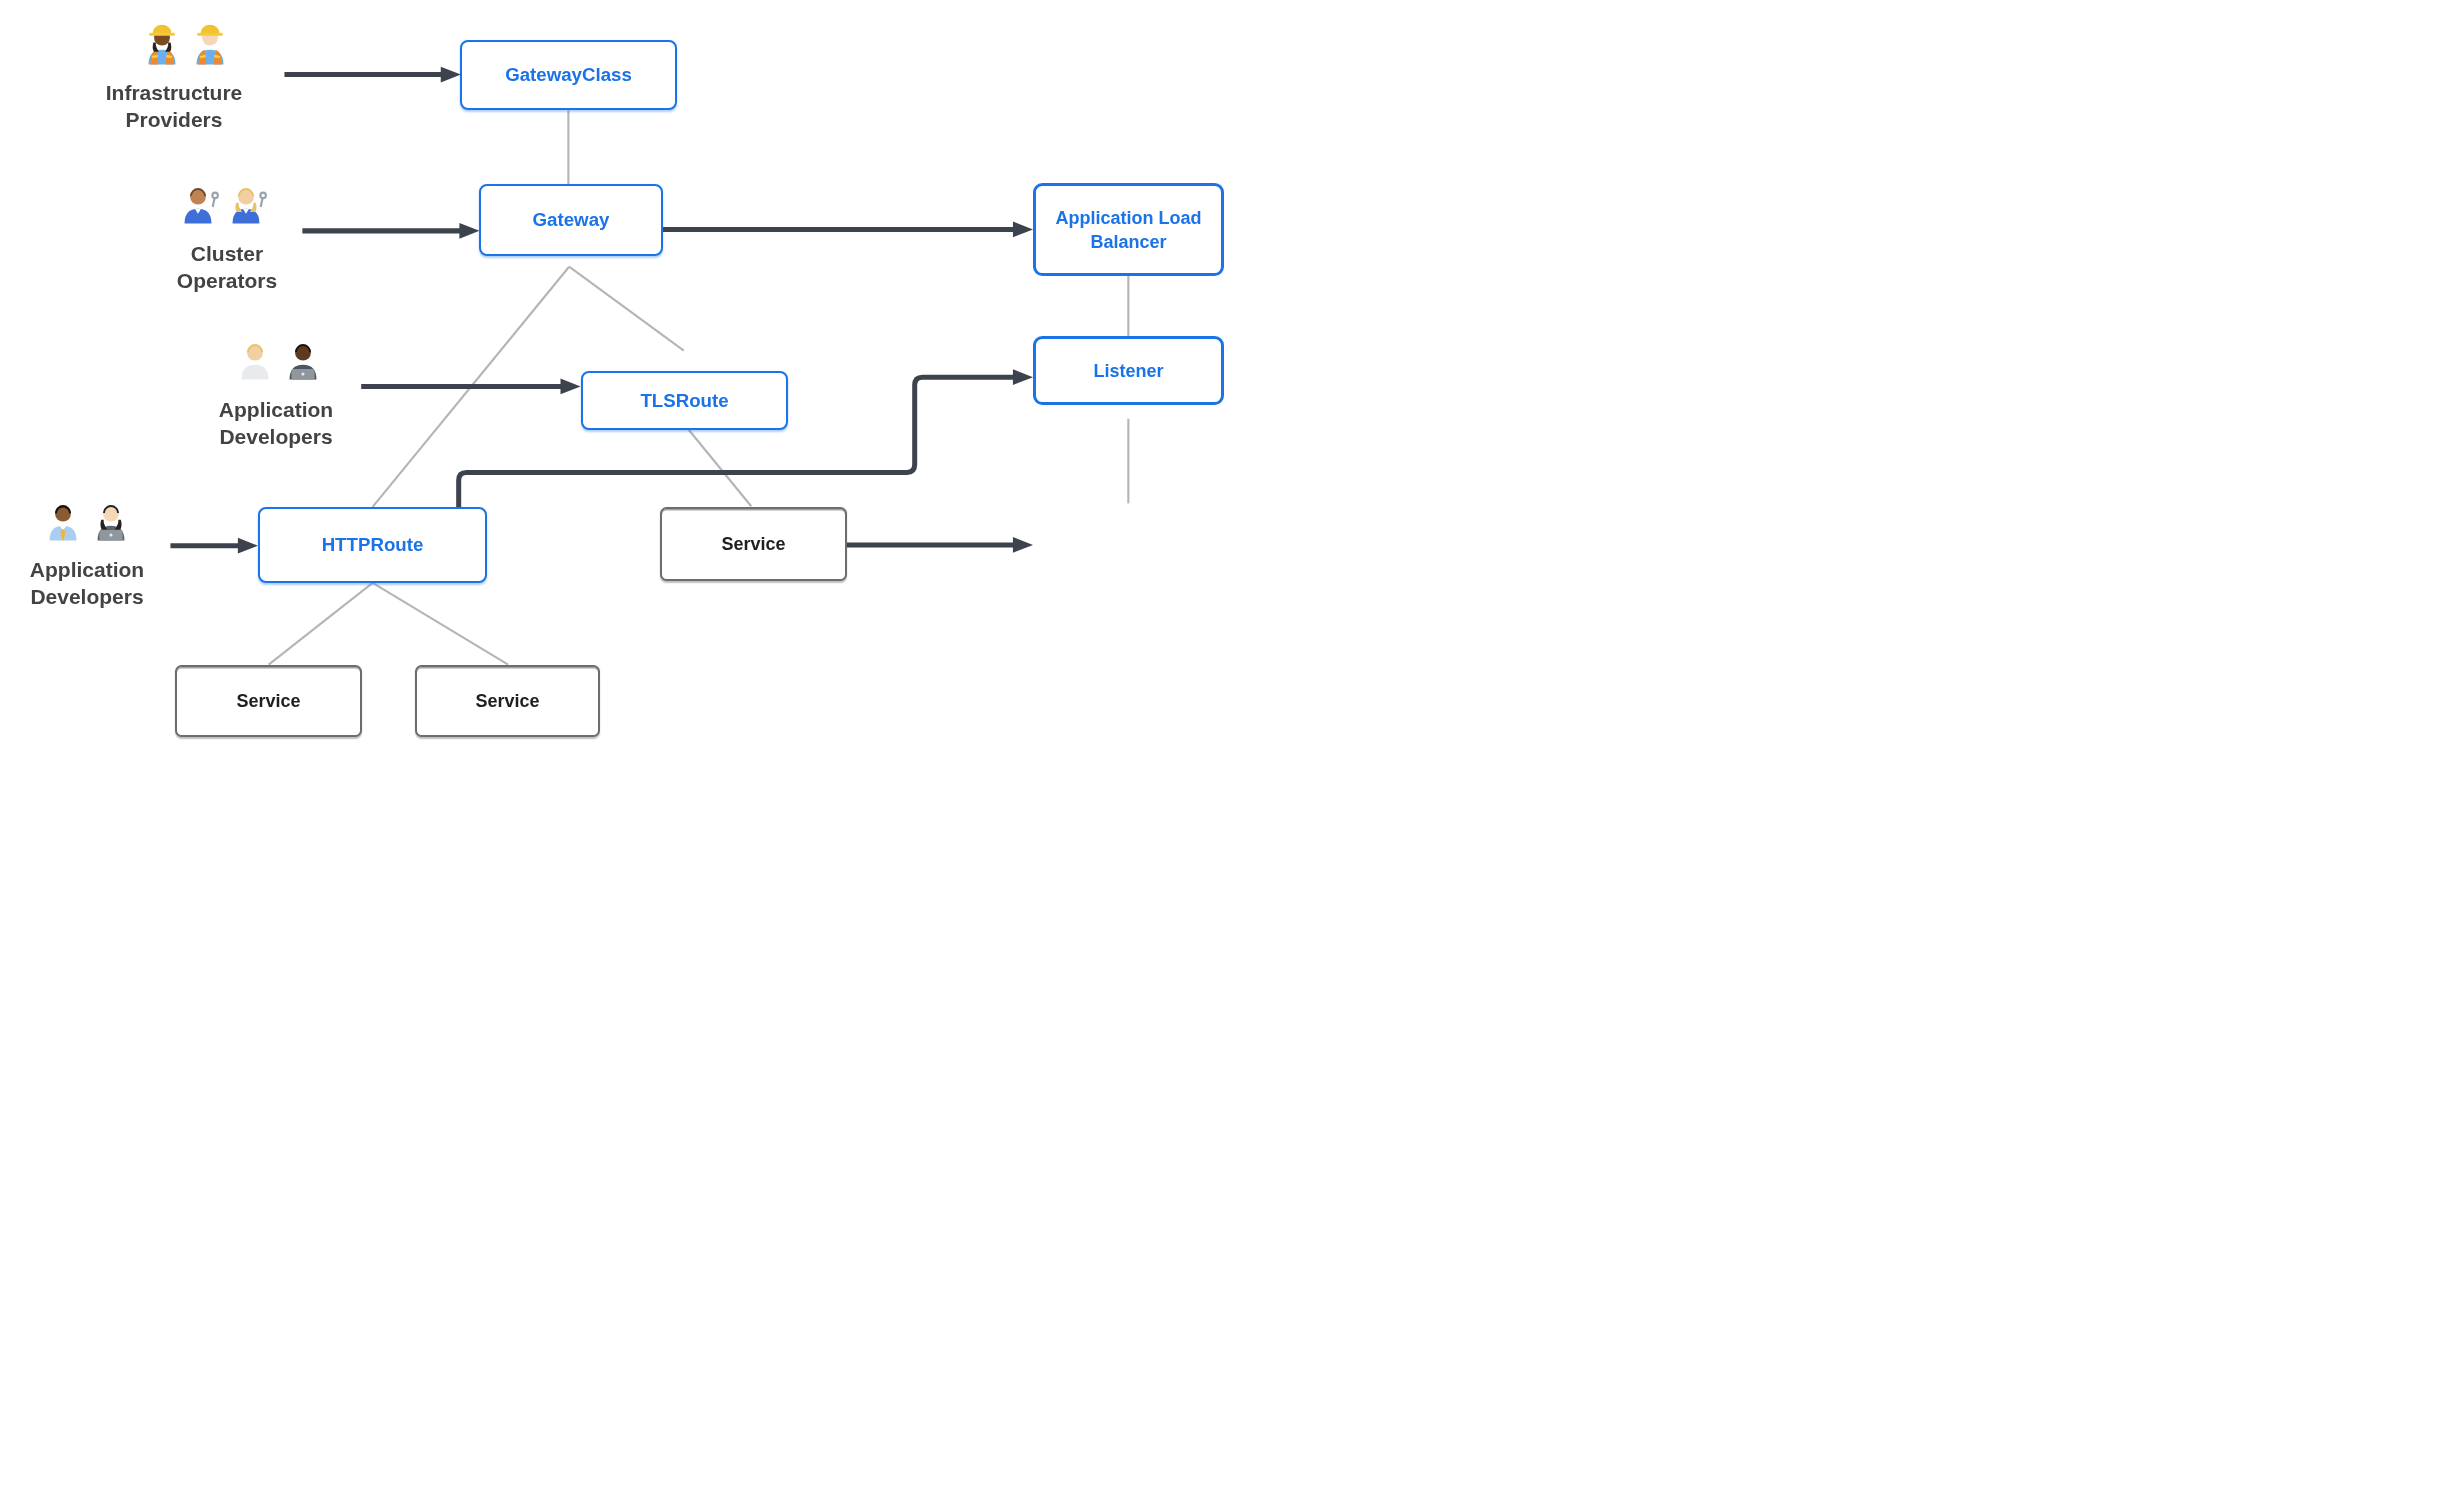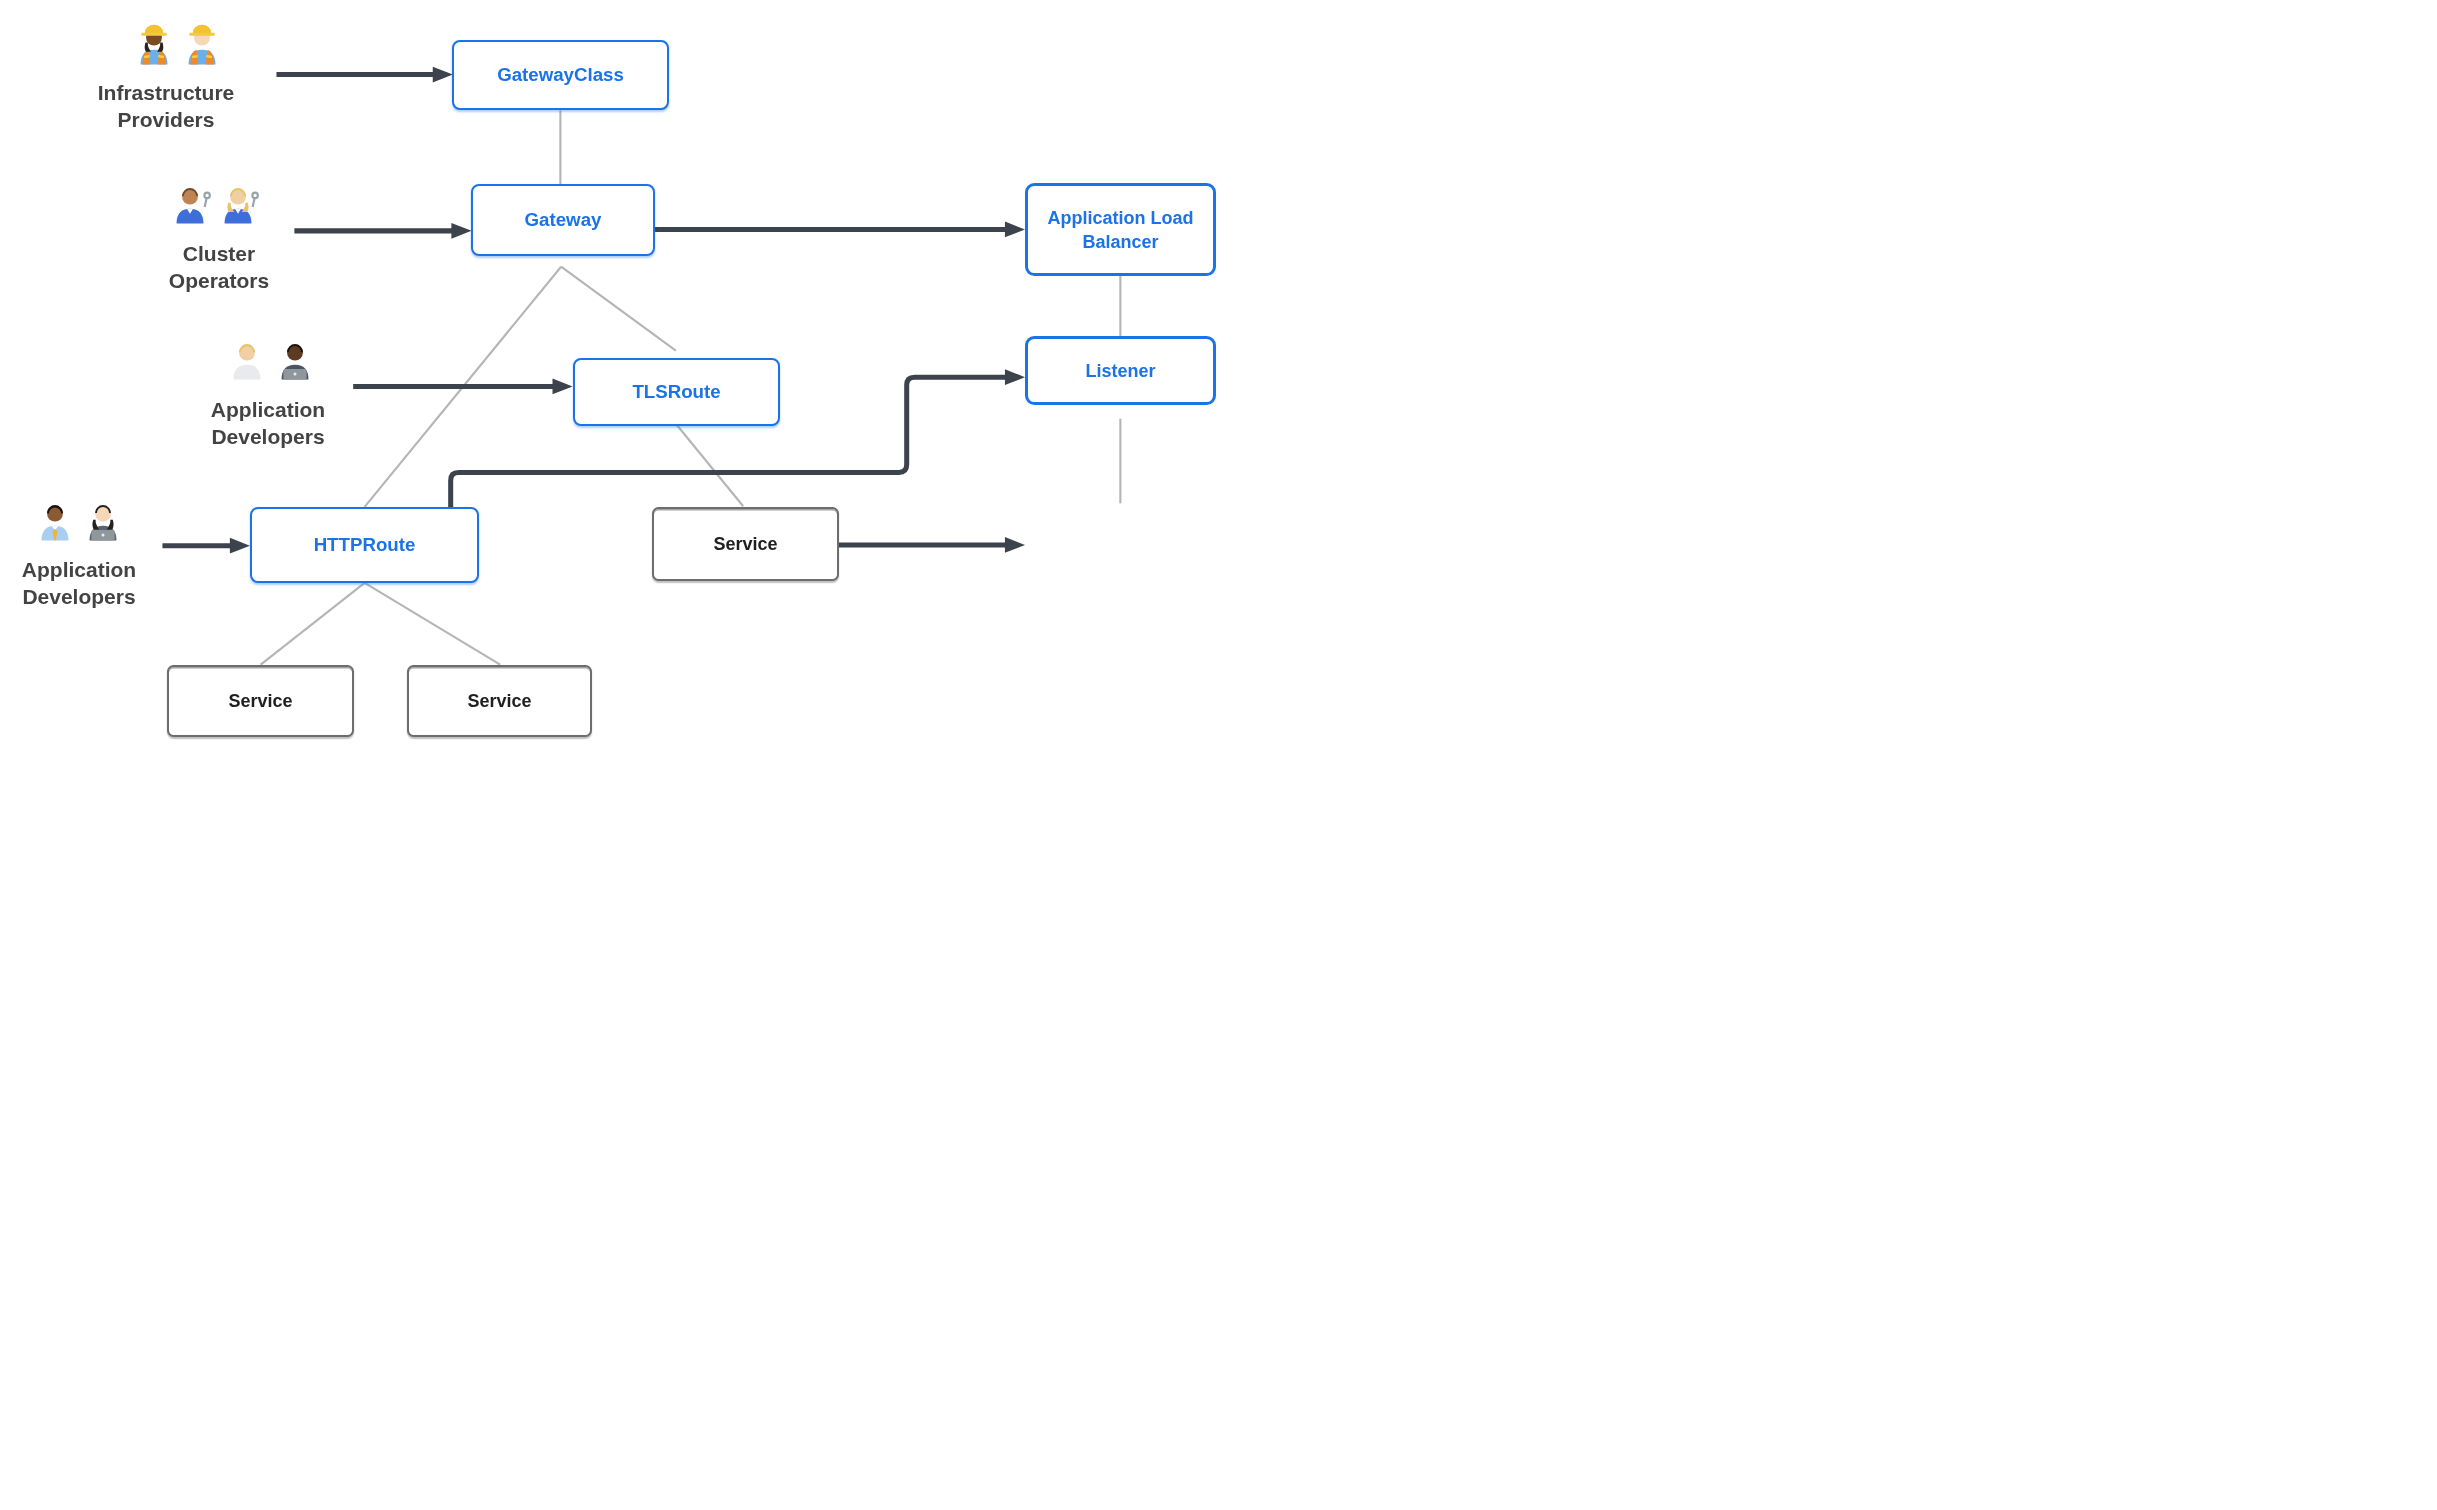--- a/index.html
+++ b/index.html
@@ -1,21 +1,21 @@
 <!DOCTYPE html>
 <html style="--blue: #1a73e8; --gray_box_border: #6d6d6d; --gray_box_text: #1f1f1f; --arrow_dark: #3c434d; --line_gray: #b5b5b5; --persona_label: #434343; --background: #ffffff;font-size:11.5px"><head>
 <meta charset="utf-8">
 <style>
   :root{
     --blue:#1a73e8; --gray_box_border:#6d6d6d; --gray_box_text:#1f1f1f;
     --arrow_dark:#3c434d; --line_gray:#b5b5b5; --persona_label:#434343; --background:#ffffff;
   }
   html,body{margin:0;padding:0;background:var(--background);}
   body{font-family:"Liberation Sans", sans-serif;}
-  .canvas{position:relative;width:1219px;height:755px;background:var(--background);overflow:hidden;}
+  .canvas{position:relative;width:1219px;height:755px;background:var(--background);overflow:hidden;margin-left:8px;}
   .wires{position:absolute;left:0;top:0;width:1219px;height:755px;z-index:0;pointer-events:none;}
   .node{position:absolute;z-index:2;display:flex;align-items:center;justify-content:center;
         text-align:center;background:#fff;box-sizing:border-box;border-radius:8px;font-weight:bold;}
   .node.k8s{border:2.9px solid var(--blue);color:var(--blue);font-size:18.7px;
             box-shadow:0 1.4px 2.2px rgba(26,115,232,.35);}
   .node.aws{border:3.6px solid var(--blue);color:var(--blue);font-size:18px;line-height:24px;
             border-radius:9.3px;padding:18px 10px;}
   .node.svc{border:2.2px solid var(--gray_box_border);color:var(--gray_box_text);font-size:18px;
             border-radius:6.5px;box-shadow:0 1.4px 1.4px rgba(0,0,0,.25), inset 0 1.4px 0 rgba(90,90,90,.55);}
   .persona{position:absolute;z-index:2;display:flex;gap:3.6px;}
@@ -110,21 +110,21 @@
   </div>
 
   <div class="node k8s" style="left:471px;top:184px;width:184px;height:72px">
     <span>Gateway</span>
   </div>
 
   <div class="node aws" style="left:1025px;top:183px;width:191px;height:93px">
     <span>Application Load Balancer</span>
   </div>
 
-  <div class="node k8s" style="left:573px;top:358px;width:207px;height:68px">
+  <div class="node k8s" style="left:573px;top:371px;width:207px;height:59px">
     <span>TLSRoute</span>
   </div>
 
   <div class="node aws" style="left:1025px;top:336px;width:191px;height:69px">
     <span>Listener</span>
   </div>
 
   <div class="node k8s" style="left:250px;top:507px;width:229px;height:76px">
     <span>HTTPRoute</span>
   </div>

